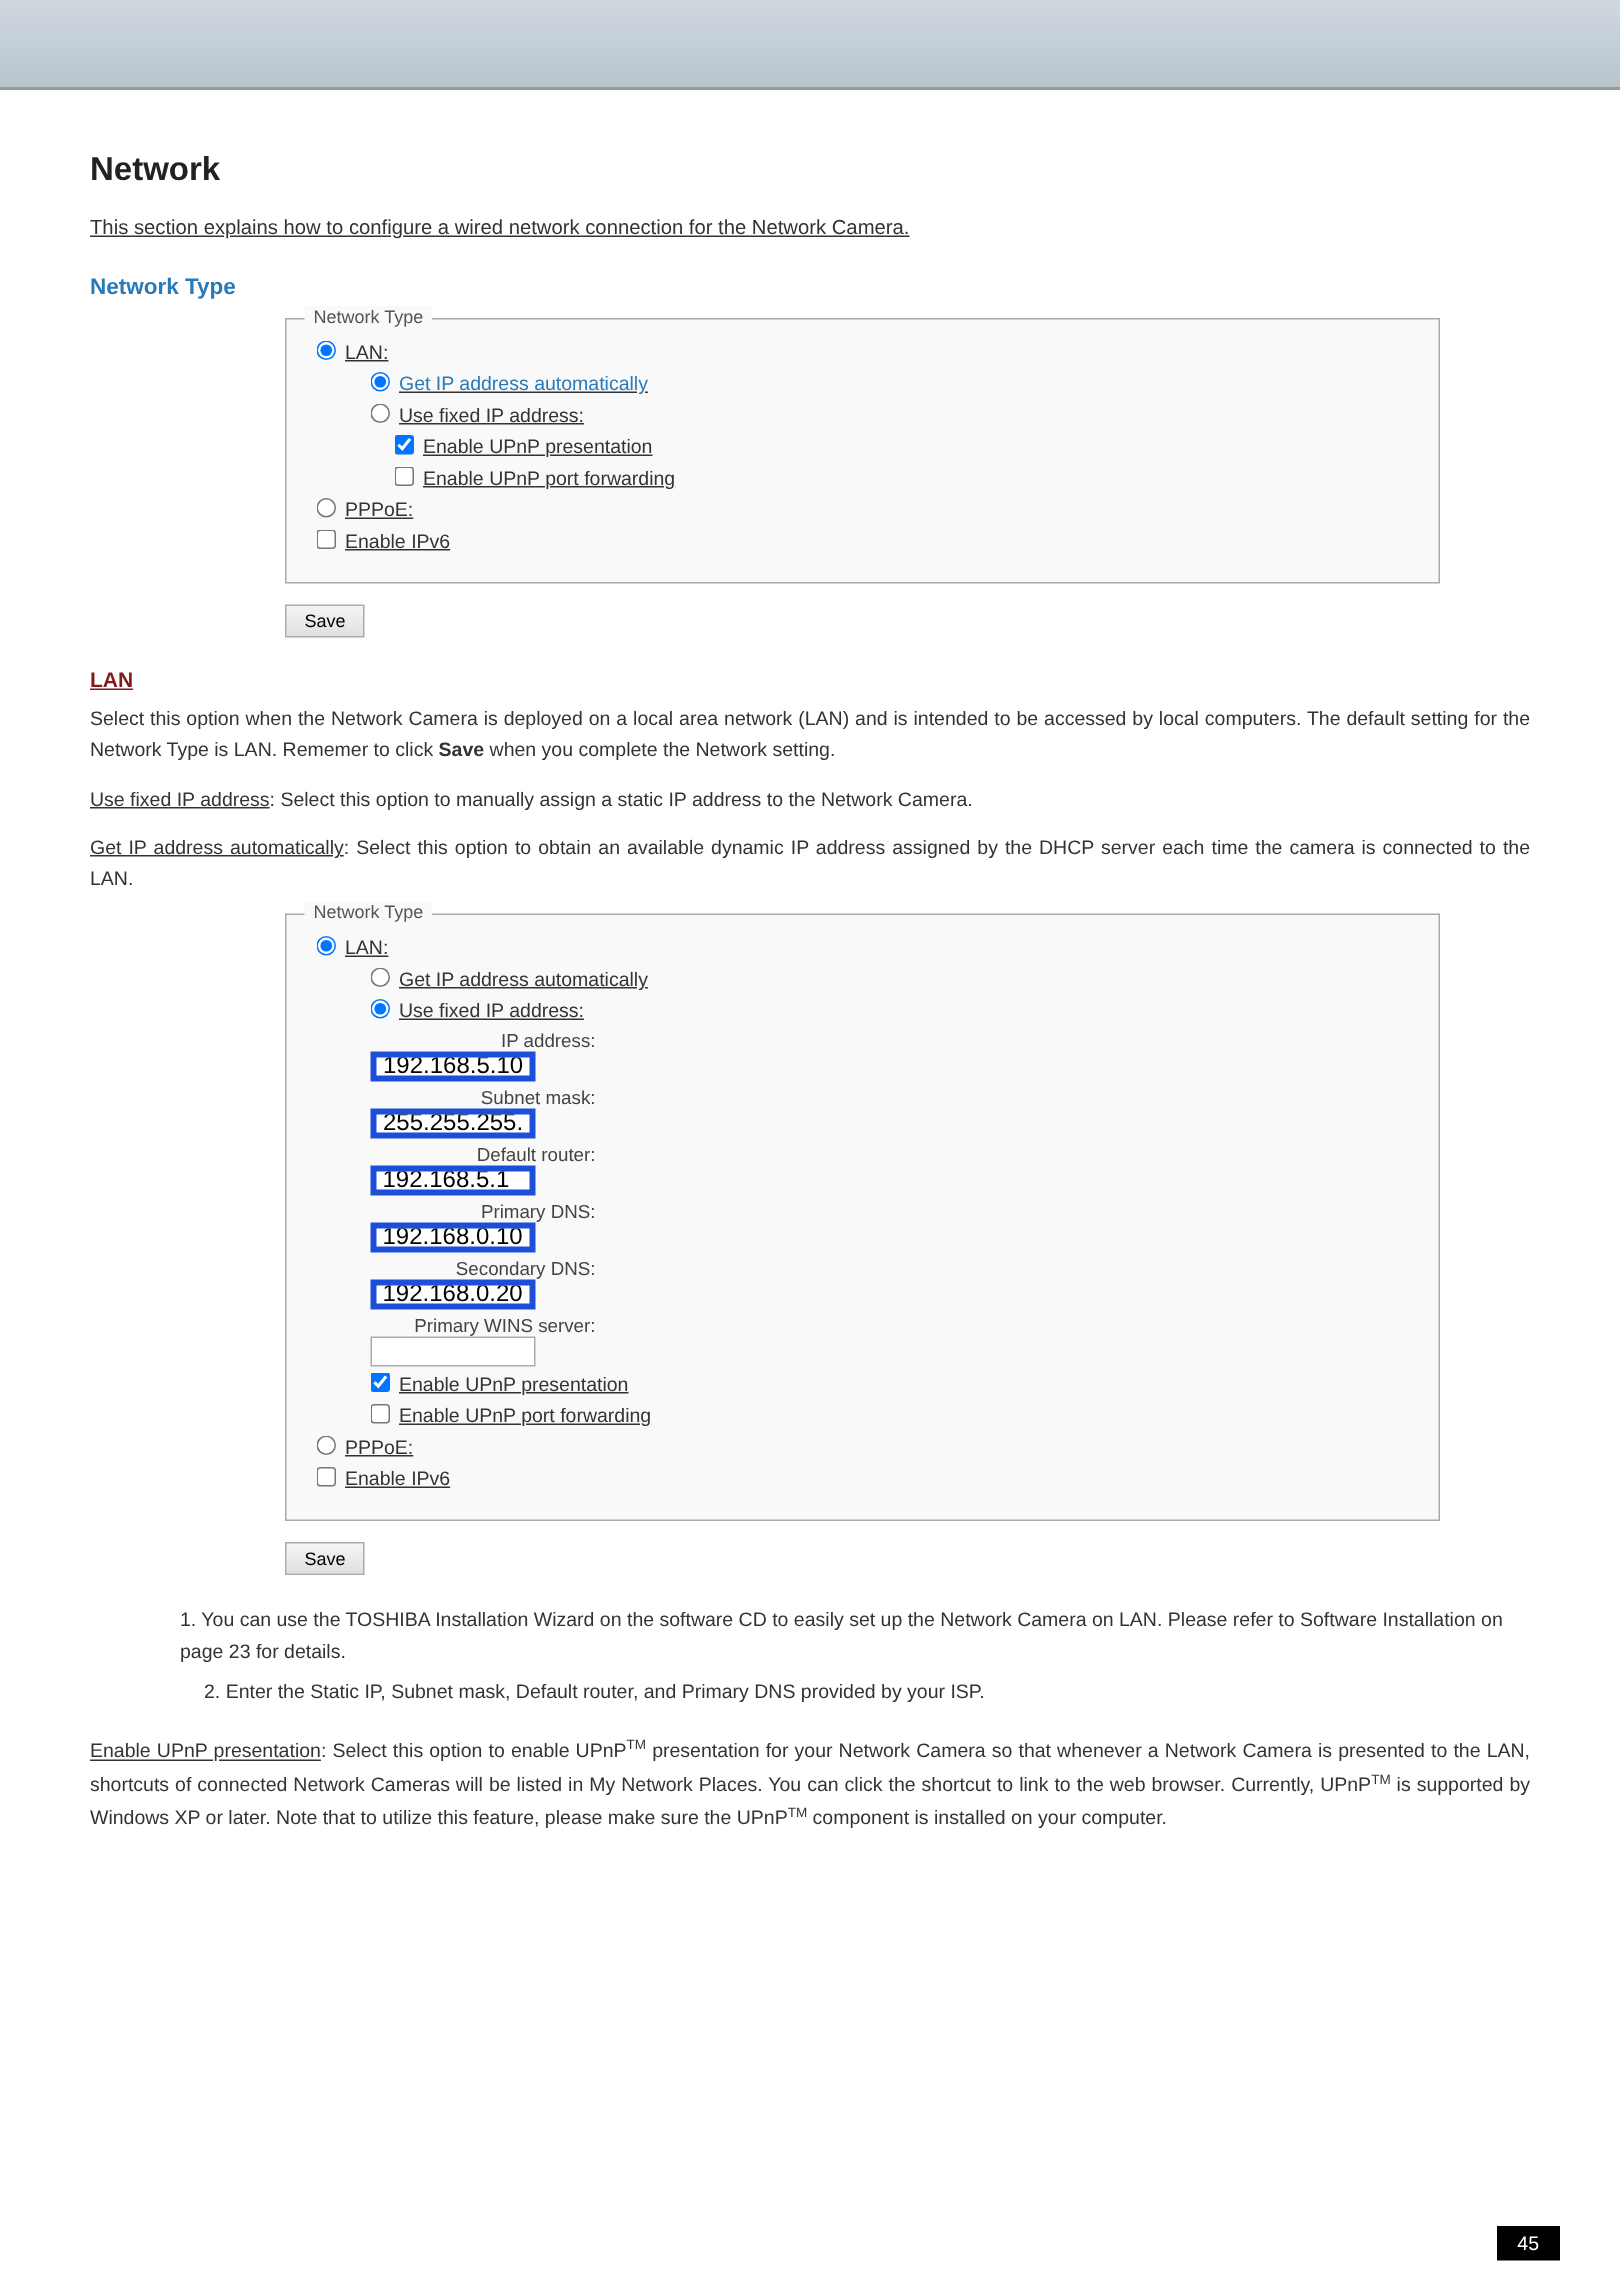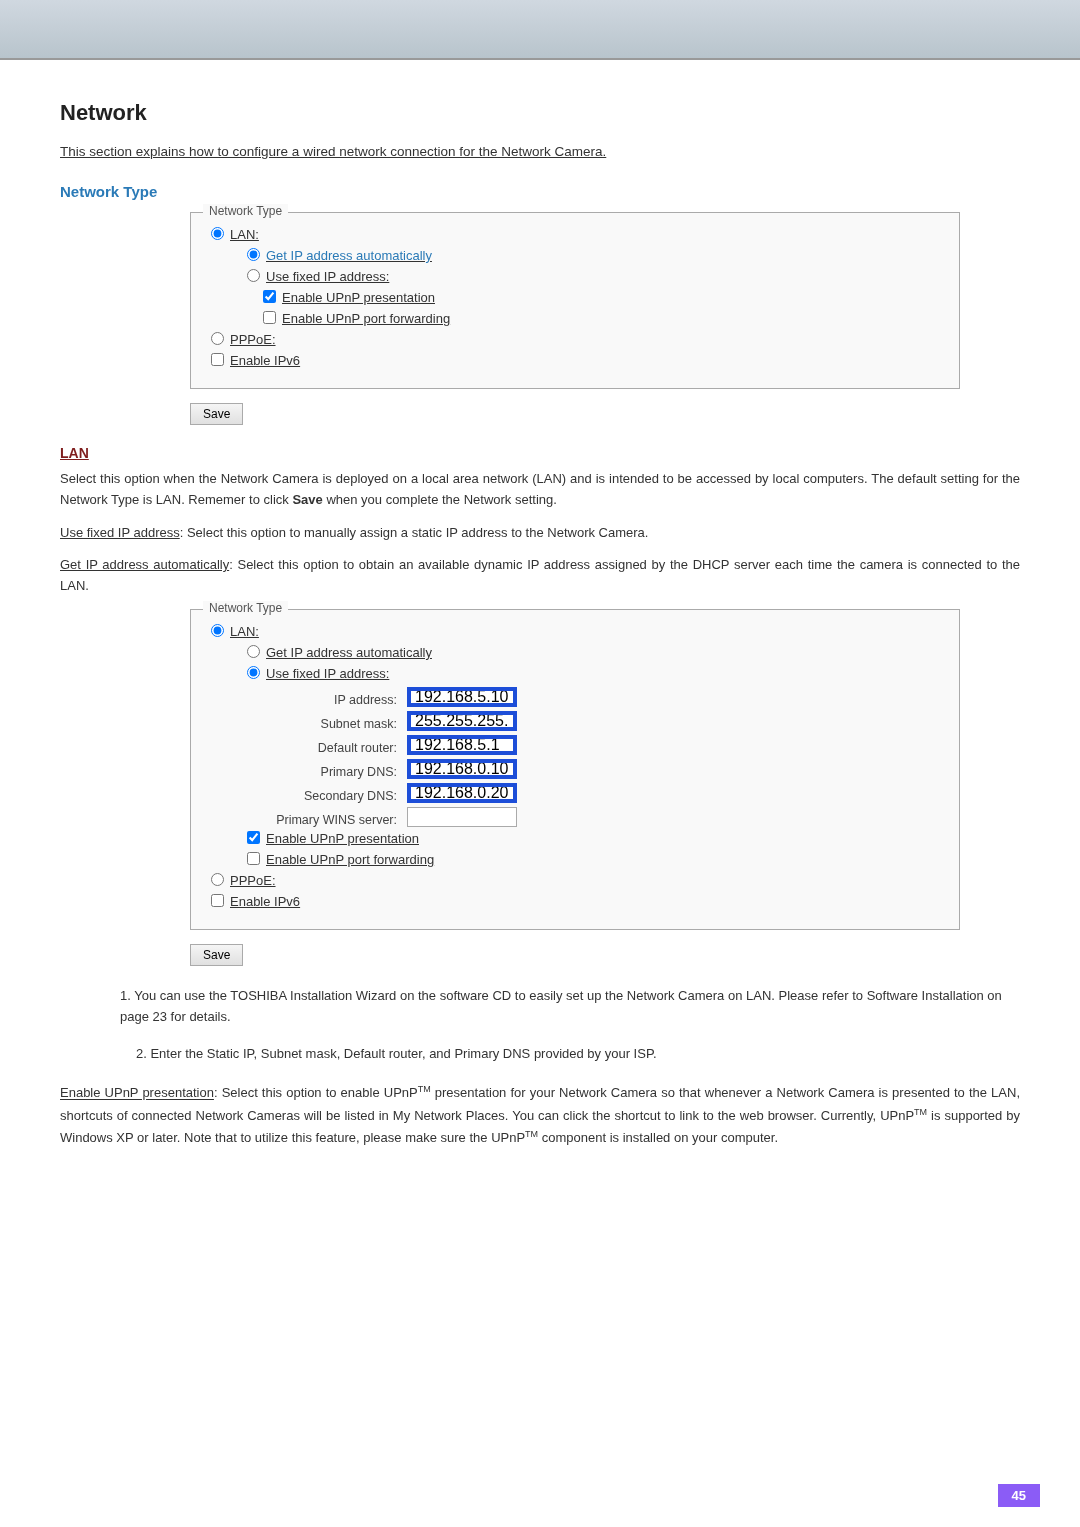--- a/index.html
+++ b/index.html
@@ -118,22 +118,23 @@
 
     
     .ip-table {
       margin-left: 36px;
       margin-top: 4px;
       margin-bottom: 4px;
     }
 
     .ip-row {
       display: flex;
-      align-items: flex-end;
+      align-items: flex-start;
       margin-bottom: 4px;
+      flex-direction: column;
     }
 
     .ip-label {
       width: 160px;
       font-size: 12.5px;
       color: #444;
       text-align: right;
       padding-right: 10px;
     }
 
@@ -154,24 +155,23 @@
       width: 110px;
       height: 20px;
     }
 
     .page-number {
       position: absolute;
       bottom: 20px;
       right: 40px;
       font-size: 13px;
       color: #555;
-      background: #8b5cf6;
+      background: #000000;
       color: #fff;
       padding: 4px 14px;
-      font-weight: bold;
     }
 
     .numbered-list {
       margin-left: 60px;
       margin-bottom: 14px;
     }
 
     .numbered-list li {
       font-size: 13px;
       line-height: 1.6;
@@ -330,21 +330,21 @@
     <div class="checkbox-group">
       <input type="checkbox" style="">
       <span>Enable IPv6</span>
     </div>
   </div>
 
   <button class="save-btn">Save</button>
 
   
   <ol class="numbered-list" style="list-style: none; padding: 0; margin-left: 60px; margin-bottom: 18px;">
-    <li style="margin-bottom: 16px; padding-left: 0;">
+    <li style="margin-bottom: 6px; padding-left: 0;">
       <span>1. You can use the TOSHIBA Installation Wizard on the software CD to easily set up the Network Camera on LAN. Please refer to Software Installation on page 23 for details.</span>
     </li>
     <li style="padding-left: 16px;">
       <span>2. Enter the Static IP, Subnet mask, Default router, and Primary DNS provided by your ISP.</span>
     </li>
   </ol>
 
   
   <p class="upnp-text">
     <span class="underline-link">Enable UPnP presentation</span><span>: Select this option to enable UPnP</span><sup>TM</sup><span> presentation for your Network Camera so that whenever a Network Camera is presented to the LAN, shortcuts of connected Network Cameras will be listed in My Network Places. You can click the shortcut to link to the web browser. Currently, UPnP</span><sup>TM</sup><span> is supported by Windows XP or later. Note that to utilize this feature, please make sure the UPnP</span><sup>TM</sup><span> component is installed on your computer.</span>

